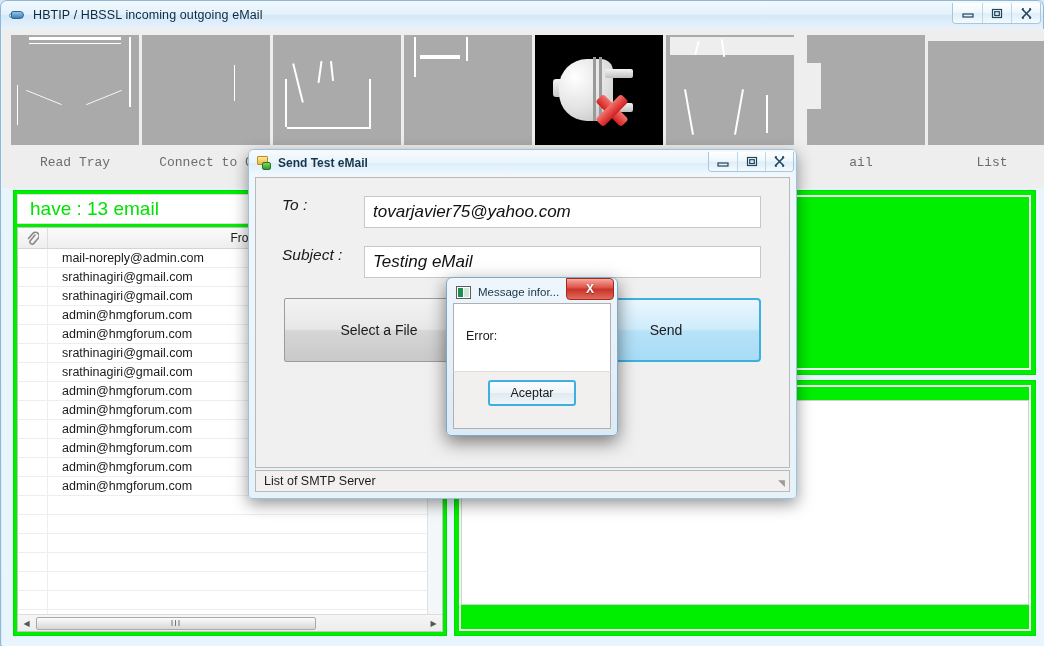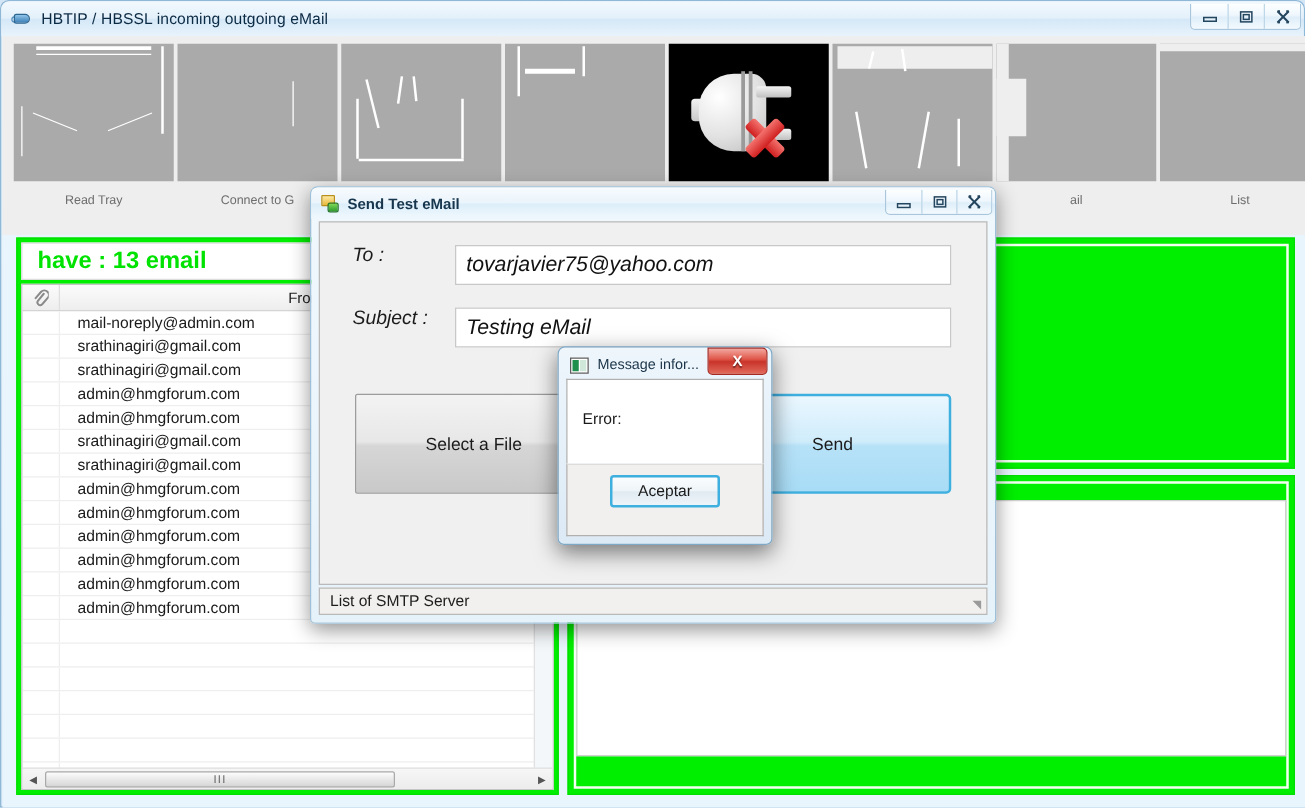--- a/index.html
+++ b/index.html
@@ -74,21 +74,21 @@
   }
   .tb-btn:first-child { margin-left: 9px; }
   .tb-icon {
     width: 128px; height: 110px; margin-top: 6px;
     background: #aaaaaa;
     position: relative; overflow: hidden;
   }
   .tb-icon.dark { background: #000000; }
   .tb-label {
     margin-top: 10px;
-    font-size: 10px; color: #6d6d6d;
+    font-size: 13px; color: #6d6d6d; font-family: Liberation Mono, monospace;
   }
   
   .scr { position:absolute; background:#ffffff; }
 
   
   .plug-wrap { position:absolute; left:18px; top:8px; width:96px; height:96px; }
   .plug-head {
     position:absolute; left:6px; top:16px; width:54px; height:62px;
     background: radial-gradient(circle at 30% 30%, #ffffff 0%, #e2e2e2 55%, #bdbdbd 100%);
     border-radius: 28px 12px 12px 28px;
@@ -127,21 +127,21 @@
   
   #left-panel {
     position: absolute; left: 11px; top: 2px; width: 434px; height: 446px;
     background: #00ee00; border: 1px solid #00dd00;
     padding: 3px;
   }
   #have-bar {
     height: 30px; background: #ffffff; border: 1px solid #dddddd;
     display: flex; align-items: center; padding-left: 12px;
   }
-  #have-text { font-size: 19px; font-weight: bold; color: #00e200; }
+  #have-text { font-size: 19px; font-weight: normal; color: #00e200; }
   #list-frame {
     position: absolute; left: 3px; top: 36px; width: 426px; height: 405px;
     background: #ffffff; border: 1px solid #c4c4c4;
     overflow: hidden;
   }
   #list-head {
     height: 21px; display: flex;
     background: linear-gradient(180deg,#fbfbfb,#eeeeee);
     border-bottom: 1px solid #d4d4d4;
   }
@@ -242,25 +242,25 @@
   }
   .field-row { display:flex; align-items:flex-start; margin-top: 18px; padding-left: 26px; padding-right: 28px; font-style: italic; }
   .field-label { width: 82px; font-size: 15.5px; color:#1b1b1b; }
   .field-input {
     flex:1; height: 32px; background:#ffffff; border:1px solid #c8c8c8;
     display:flex; align-items:center; padding-left: 8px;
     font-size: 17px; color:#111111;
   }
   #sd-buttons { display:flex; justify-content:space-between; padding: 0 28px; margin-top: 20px; }
   .dlg-btn {
-    width: 190px; height: 80px;
+    width: 190px; height: 64px;
     display:flex; align-items:center; justify-content:center;
     font-size: 14px; color:#1a1a1a;
     background: linear-gradient(180deg,#f3f3f3 0%,#e7e7e7 48%,#d6d6d6 52%,#c9c9c9 100%);
-    border: 1px solid #9c9c9c; border-radius: 2px; margin-top: 17px;
+    border: 1px solid #9c9c9c; border-radius: 2px;
   }
   .dlg-btn.primary {
     background: linear-gradient(180deg,#eaf7ff 0%,#cfecfb 48%,#b7e2f8 52%,#a8dcf6 100%);
     border: 2px solid #3eb0e0; border-radius: 4px;
   }
   #sd-status {
     position:absolute; left:6px; right:6px; bottom:6px; height:22px;
     background:#f2f0ee; border:1px solid #b9b9b9;
     display:flex; align-items:center; padding-left: 8px;
     font-size: 12.5px; color:#1d1d1d;

